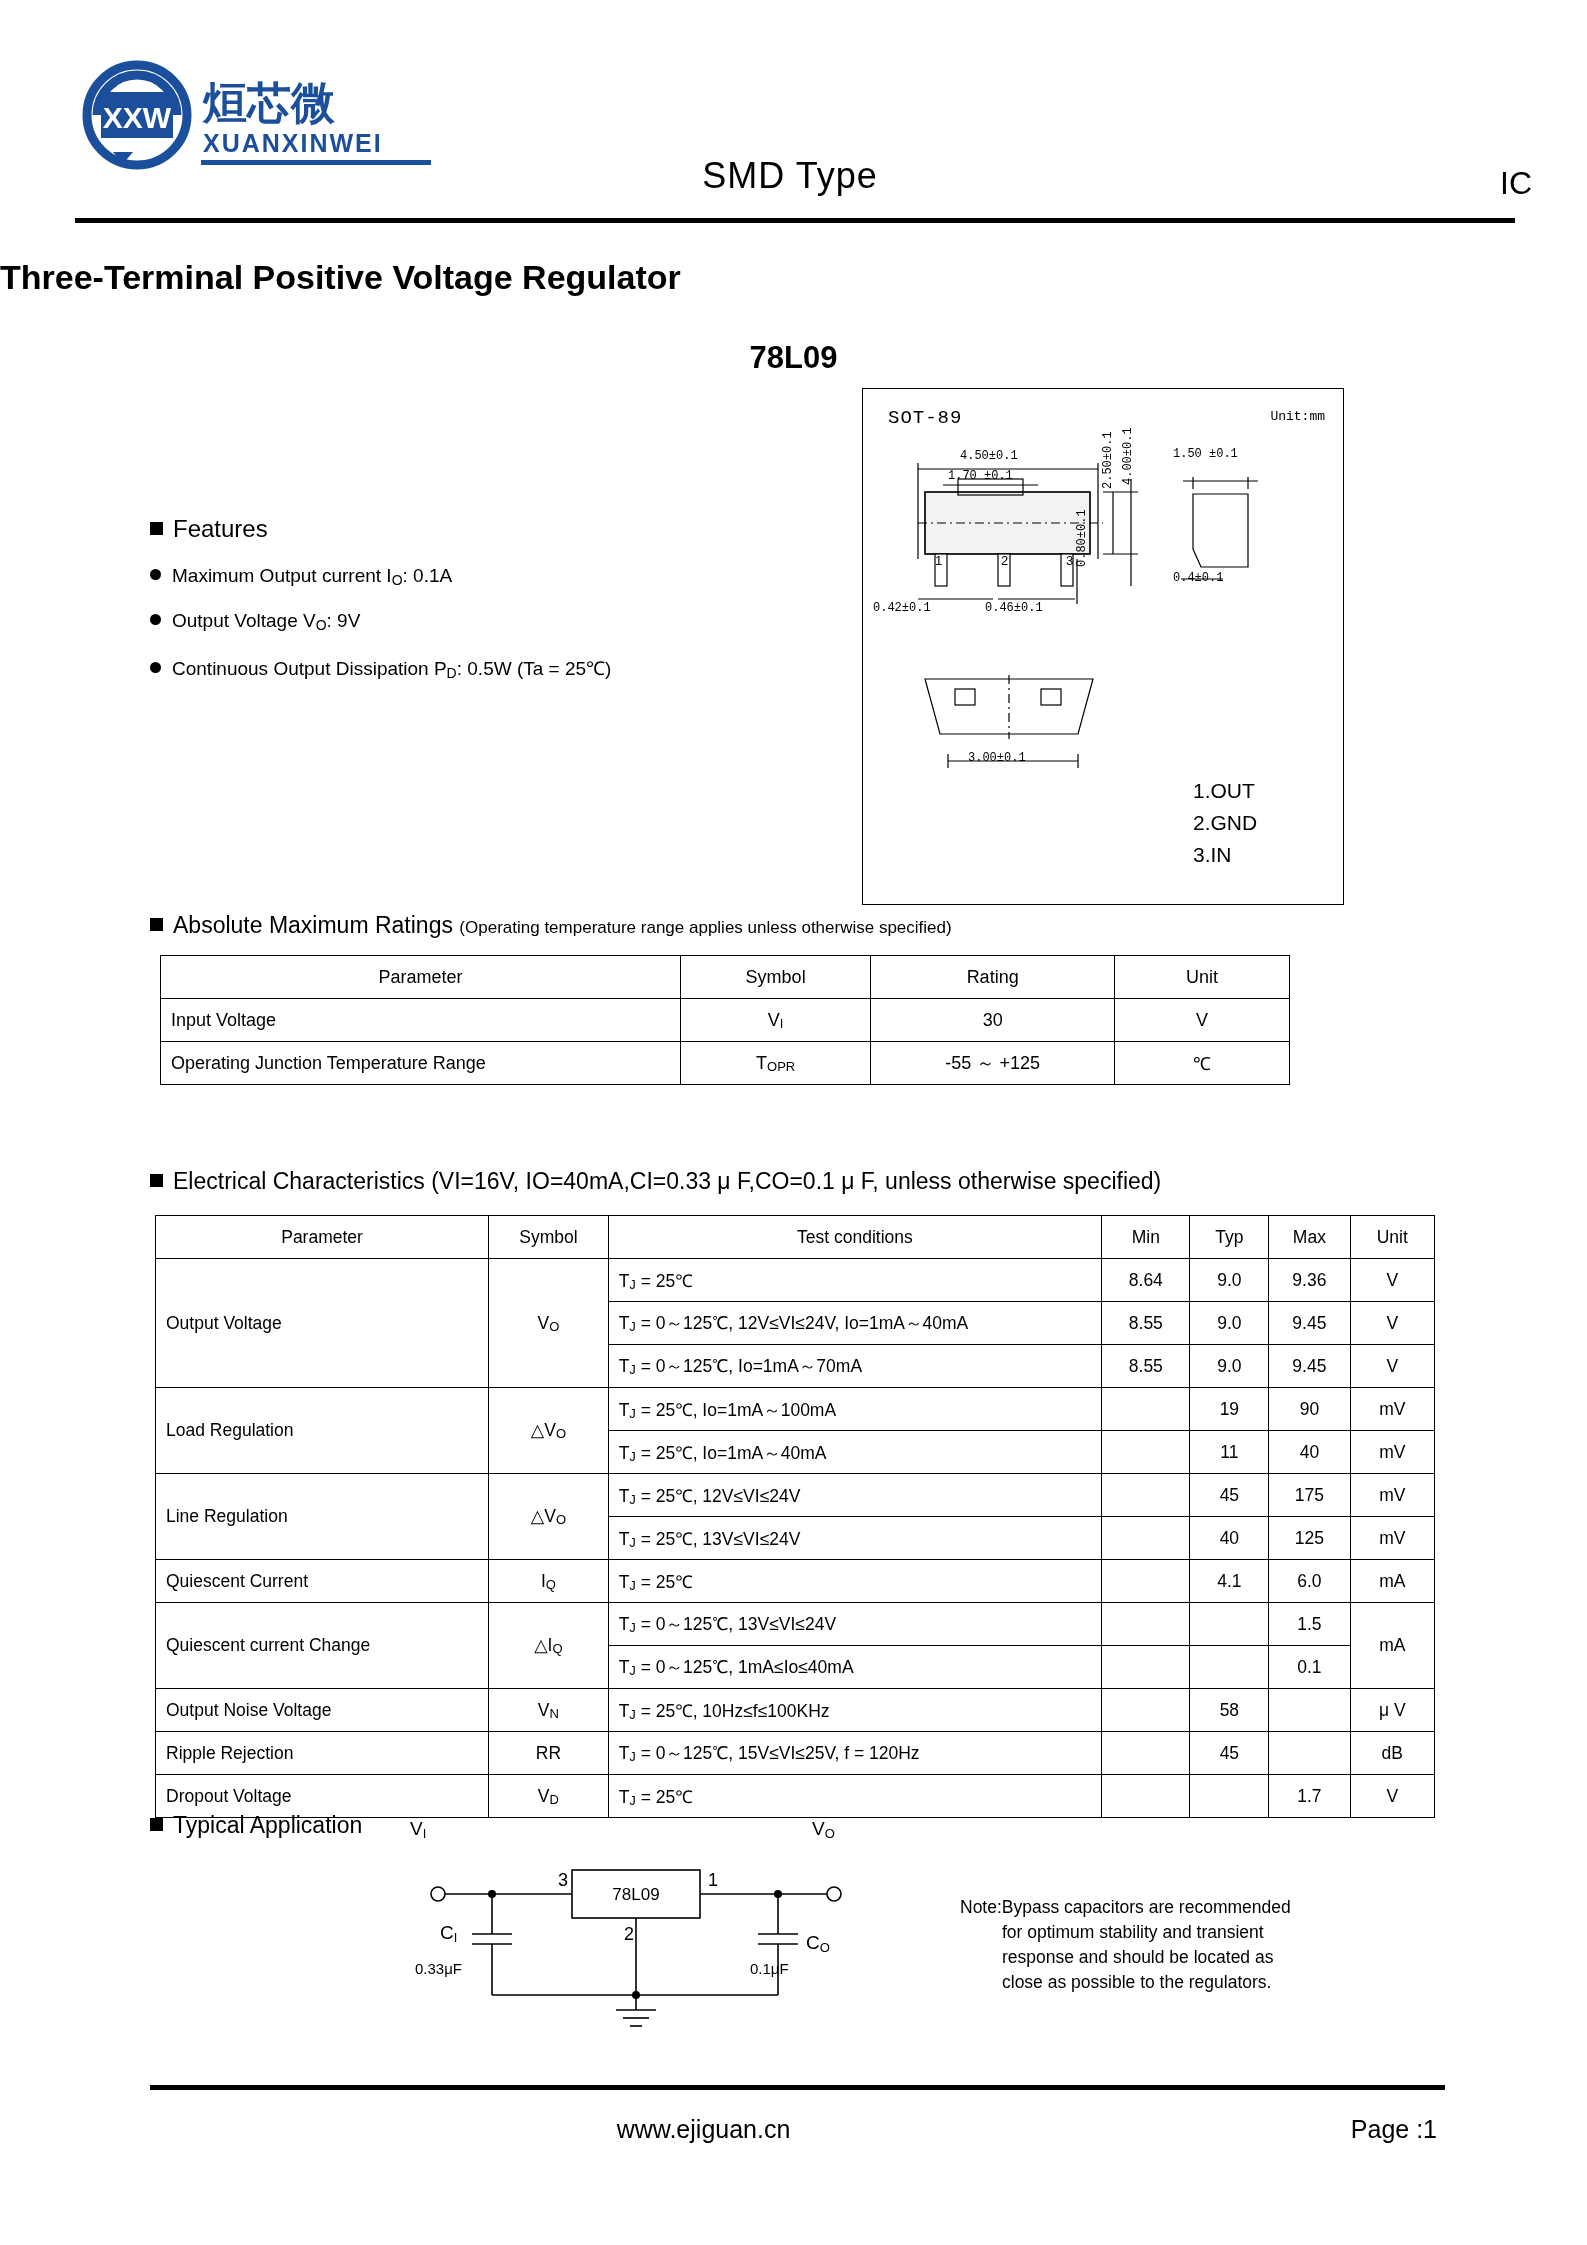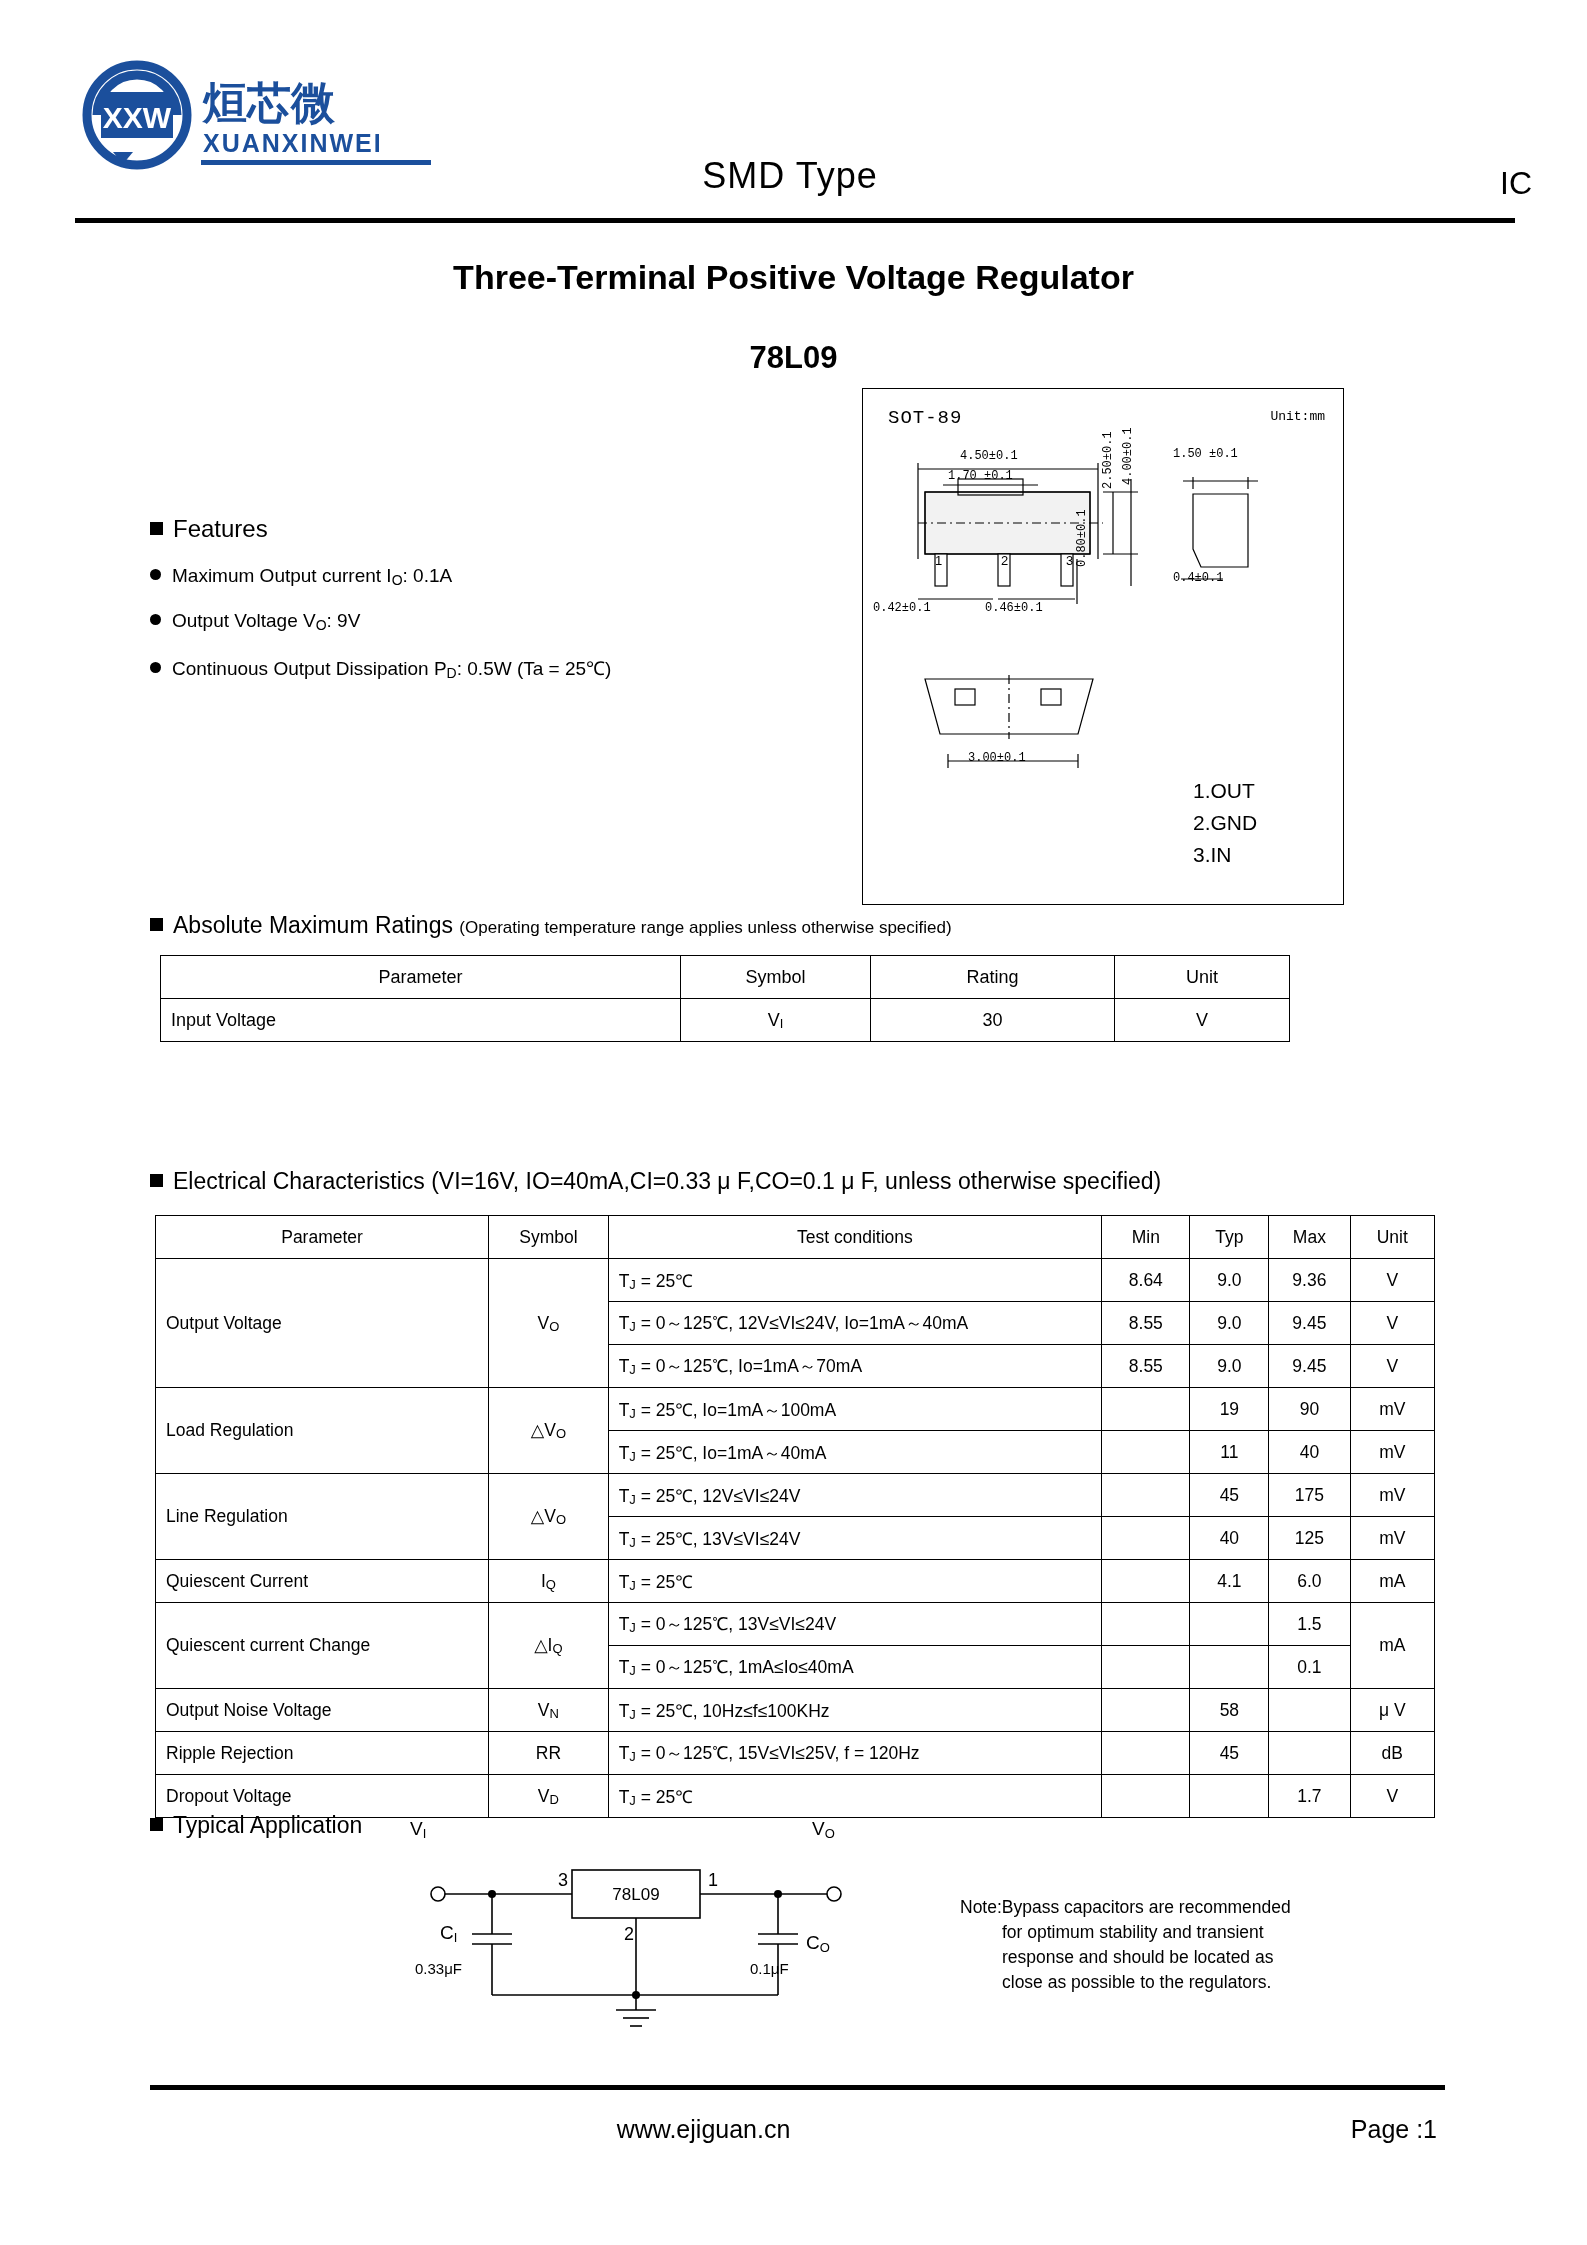--- a/index.html
+++ b/index.html
@@ -19,21 +19,21 @@
   .logo svg { display:block; }
   .hdr-title {
     position:absolute; left:560px; top:155px; width:460px;
     text-align:center; font-size:36px; letter-spacing:1px;
   }
   .hdr-ic { position:absolute; right:55px; top:165px; font-size:32px; }
   .hdr-rule { position:absolute; left:75px; top:218px; width:1440px; height:5px; background:#000; }
 
   
   .doc-title {
-    position:absolute; left:0; top:258px; width:1587px; text-align:center;
+    position:absolute; left:0; top:258px; width:1587px; text-align:left;
     font-size:34px; font-weight:bold;
   }
   .part-no {
     position:absolute; left:0; top:340px; width:1587px; text-align:center;
     font-size:31px; font-weight:bold;
   }
 
   
   .features { position:absolute; left:150px; top:515px; width:650px; }
   .sec-head { font-size:24px; }
@@ -202,20 +202,26 @@
       <td class="c" style="width:510px">Parameter</td>
       <td class="c" style="width:175px">Symbol</td>
       <td class="c" style="width:230px">Rating</td>
       <td class="c" style="width:160px">Unit</td>
     </tr>
     <tr>
       <td class="p">Input Voltage</td>
       <td class="c"><span>V</span><span class="sm">I</span></td>
       <td class="c">30</td>
       <td class="c">V</td>
+    </tr>
+    <tr>
+      <td class="p">Operating Junction Temperature Range</td>
+      <td class="c"><span>T</span><span class="sm">OPR</span></td>
+      <td class="c">-55 ～ +125</td>
+      <td class="c">℃</td>
     </tr>
   </tbody>
     </table>
 
   <div class="sec-title" style="left:150px; top:1168px;">
     <span class="sq"></span><span>Electrical Characteristics</span>
     <span>(VI=16V, IO=40mA,CI=0.33 μ F,CO=0.1 μ F, unless otherwise specified)</span>
   </div>
 
   <table class="ec">

